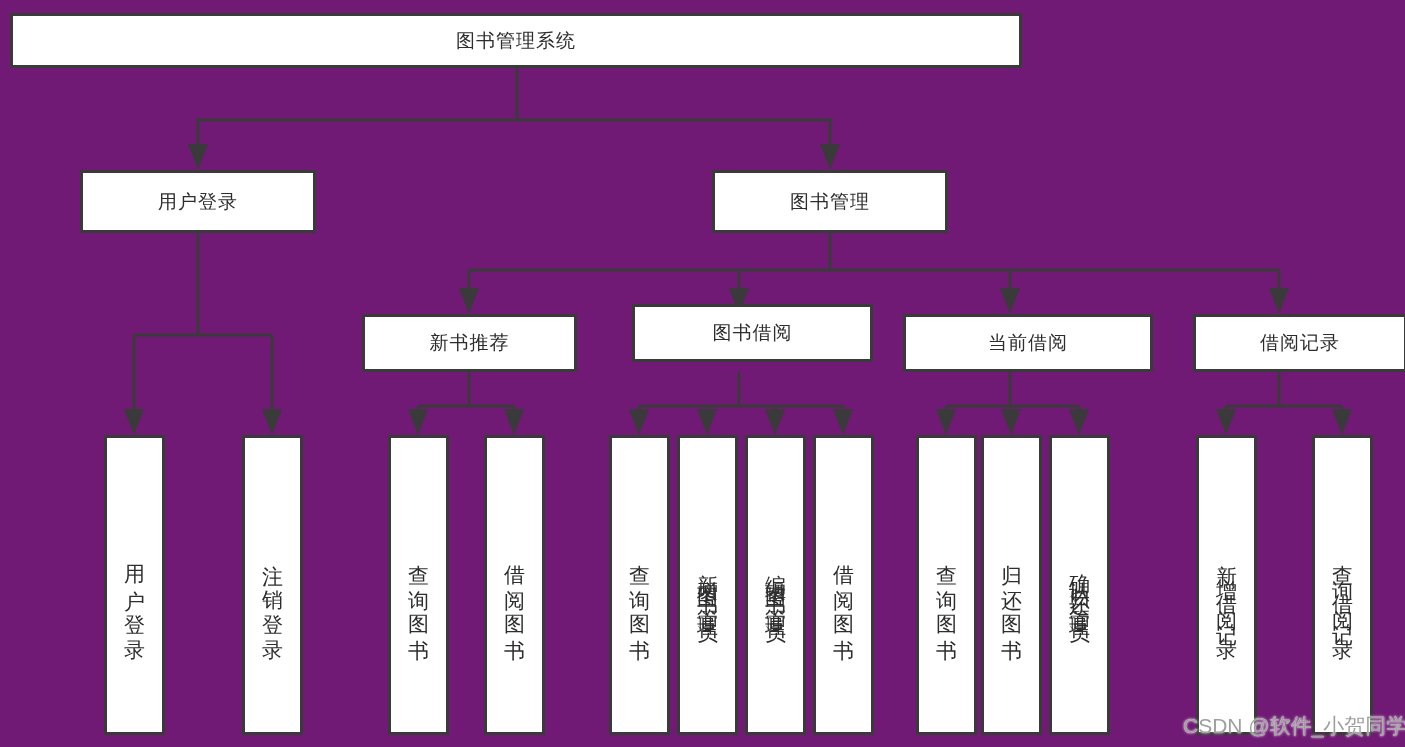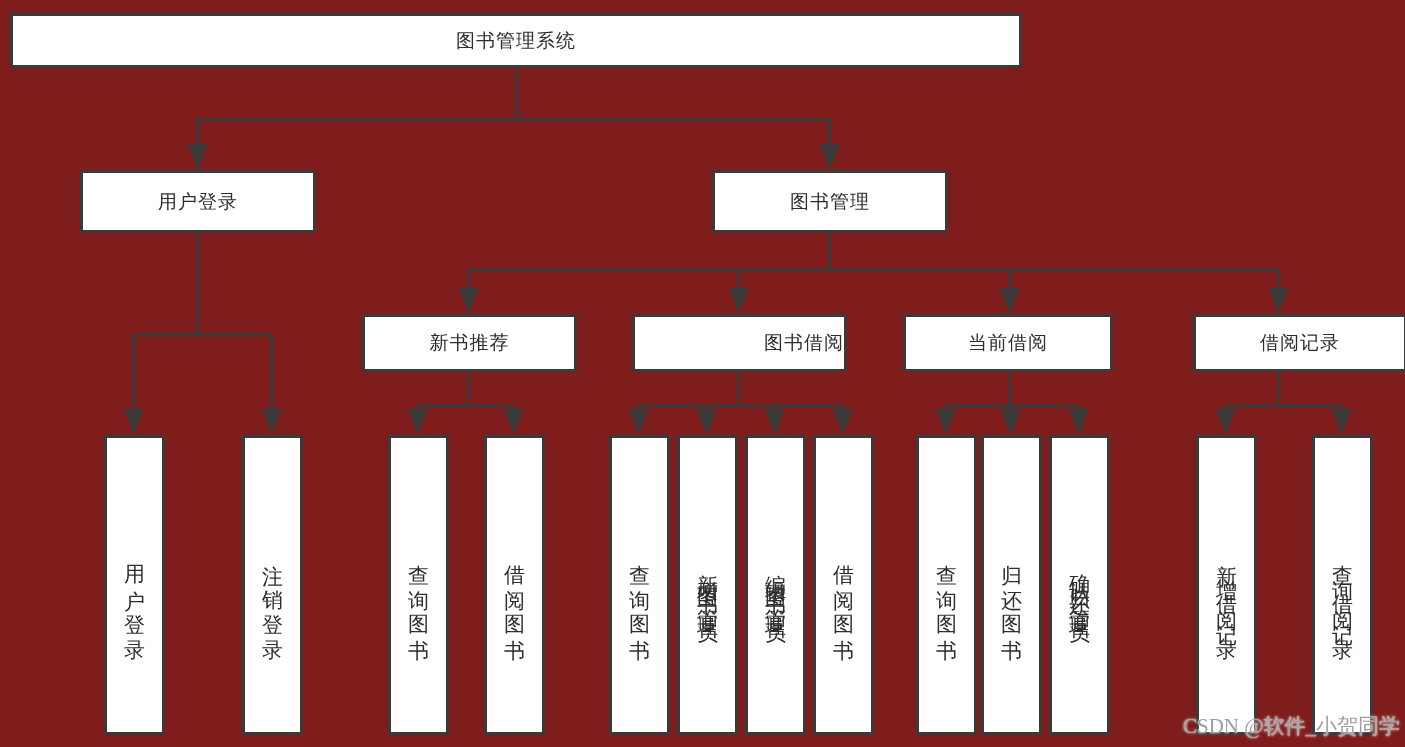--- a/index.html
+++ b/index.html
@@ -1,20 +1,20 @@
 <!DOCTYPE html>
 <html><head>
 <meta charset="utf-8">
 <style>
   html,body{margin:0;padding:0;background:#ffffff;}
   .canvas{
     position:relative;
     width:1405px;height:747px;
-    background:#7f1d1d;
-    font-family:Liberation Serif, serif;
+    background:#701a75;
+    font-family:Liberation Sans, sans-serif;
     overflow:hidden;
   }
   .connectors{position:absolute;left:0;top:0;}
   .node{
     position:absolute;
     box-sizing:border-box;
     border:3px solid #3a3a3a;
     background:#ffffff;
     display:flex;
     align-items:center;
@@ -30,22 +30,22 @@
     white-space:nowrap;
   }
   .sp4{letter-spacing:25px;margin-top:25px;}
   .sp6{letter-spacing:15px;margin-top:15px;}
   .sp9{letter-spacing:7px;margin-top:7px;}
 
   .b-root{left:10px;top:13px;width:1012px;height:55px;}
   .b-user{left:80px;top:170px;width:236px;height:63px;}
   .b-mgmt{left:712px;top:170px;width:236px;height:63px;}
   .b-rec{left:362px;top:314px;width:215px;height:58px;}
-  .b-bor{left:632px;top:314px;width:215px;height:58px;justify-content:flex-end;}
-  .b-cur{left:903px;top:314px;width:210px;height:58px;}
+  .b-bor{left:632px;top:304px;width:241px;height:58px;}
+  .b-cur{left:903px;top:314px;width:250px;height:58px;}
   .b-log{left:1172px;top:314px;width:214px;height:58px;margin-left:21px;}
 
   .l1{left:104px;}  .l2{left:242px;}
   .l3{left:388px;}  .l4{left:484px;}
   .l5{left:609px;}  .l6{left:677px;}  .l7{left:745px;}  .l8{left:813px;}
   .l9{left:916px;}  .l10{left:981px;} .l11{left:1049px;}
   .l12{left:1196px;}.l13{left:1312px;}
 
   .watermark{
     position:absolute;

